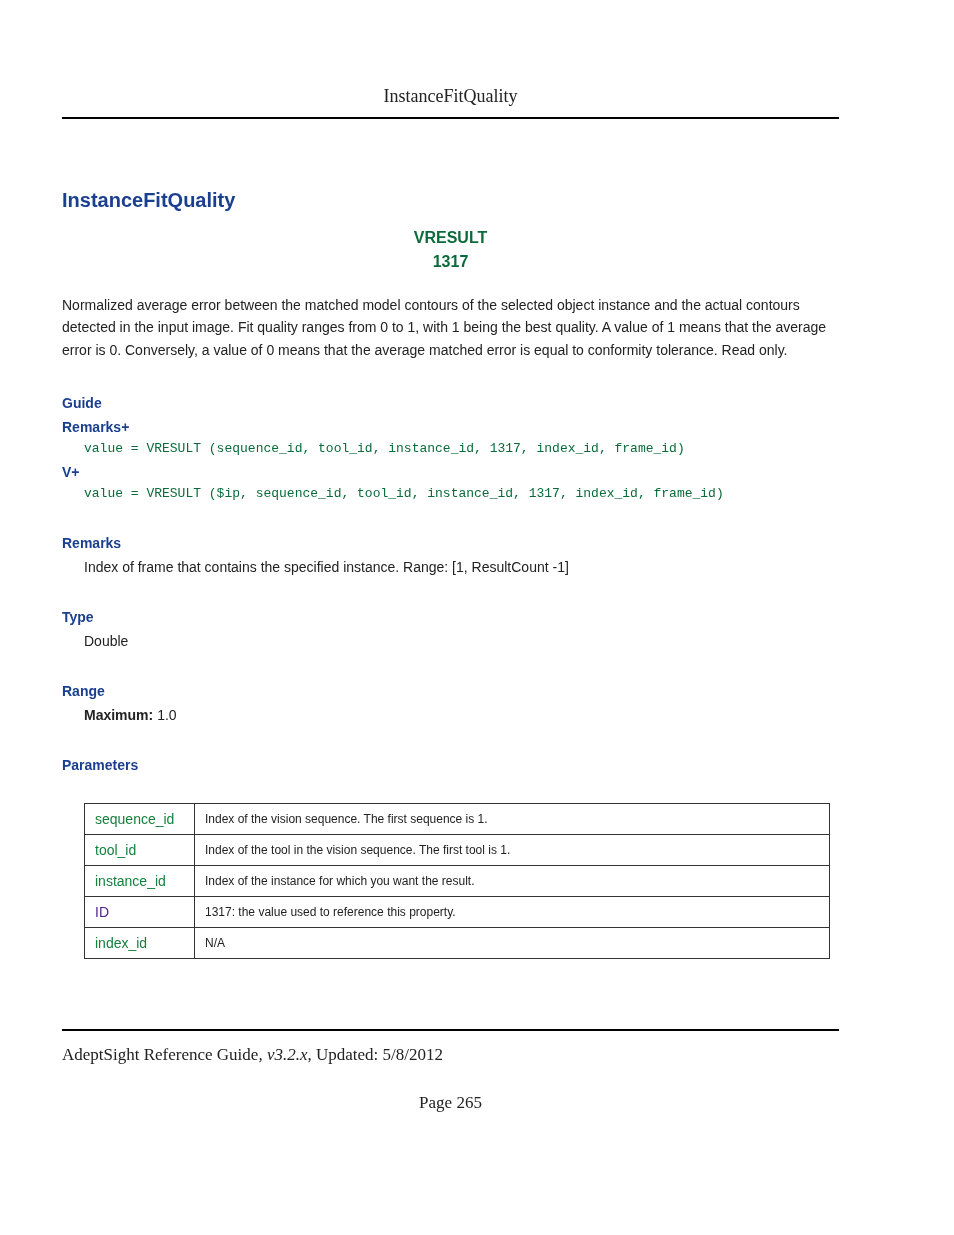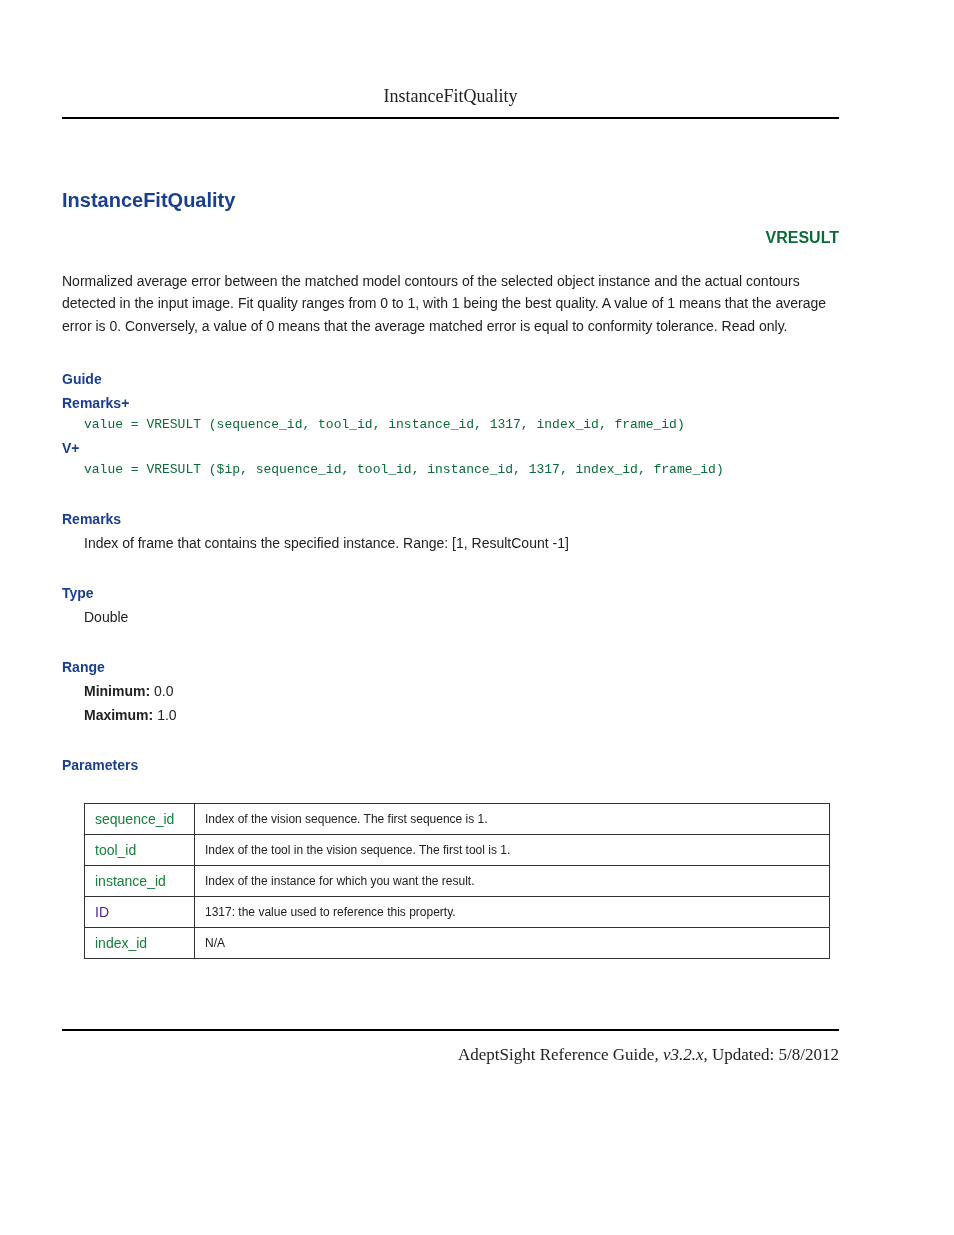--- a/index.html
+++ b/index.html
@@ -28,21 +28,21 @@
     justify-content: space-between;
     align-items: flex-start;
     margin-bottom: 8px;
   }
   .title {
     color: #1a3f8f;
     font-weight: bold;
     font-size: 20px;
   }
   .vresult-block {
-    text-align: right;
+    text-align: center;
     color: #0a6b3a;
     font-weight: bold;
     font-size: 16px;
     line-height: 1.5;
     margin-top: 14px;
   }
   .desc {
     font-size: 14px;
     line-height: 1.6;
     margin-top: 20px;
@@ -95,21 +95,21 @@
     color: #15803d;
     width: 110px;
     font-size: 14px;
   }
   .footer-rule {
     border-top: 2px solid #000;
     margin-top: 70px;
     padding-top: 14px;
   }
   .footer-line {
-    text-align: right;
+    text-align: left;
     font-family: 'Times New Roman', serif;
     font-size: 17px;
   }
   .footer-line .it { font-style: italic; }
   .page-num {
     text-align: center;
     font-family: 'Times New Roman', serif;
     font-size: 17px;
     margin-top: 28px;
   }
@@ -119,44 +119,41 @@
 
 <div class="page">
 
   <div class="running-head">InstanceFitQuality</div>
 
   <div class="title-row">
     <div class="title">InstanceFitQuality</div>
   </div>
   <div class="vresult-block">
     <div>VRESULT</div>
+    <div>1317</div>
   </div>
 
   <div class="desc">Normalized average error between the matched model contours of the selected object instance and the actual contours detected in the input image. Fit quality ranges from 0 to 1, with 1 being the best quality. A value of 1 means that the average error is 0. Conversely, a value of 0 means that the average matched error is equal to conformity tolerance. Read only.</div>
 
   <div class="section-h">Guide</div>
   <div class="sub-h">Remarks+</div>
   <div class="code-line">value = VRESULT (sequence_id, tool_id, instance_id, 1317, index_id, frame_id)</div>
   <div class="sub-h">V+</div>
   <div class="code-line">value = VRESULT ($ip, sequence_id, tool_id, instance_id, 1317, index_id, frame_id)</div>
 
   <div class="section-gap"></div>
   <div class="section-h">Remarks</div>
   <div class="indent-text">Index of frame that contains the specified instance. Range: [1, ResultCount -1]</div>
 
   <div class="section-gap"></div>
   <div class="section-h">Type</div>
   <div class="indent-text">Double</div>
 
   <div class="section-gap"></div>
   <div class="section-h">Range</div>
-  <div class="kv-line">
-    <span class="k">Minimum:</span>
-    <span>0.0</span>
-  </div>
   <div class="kv-line">
     <span class="k">Maximum:</span>
     <span>1.0</span>
   </div>
 
   <div class="section-gap"></div>
   <div class="section-h">Parameters</div>
 
   <table class="params">
     <tbody>
@@ -180,15 +177,16 @@
       <td class="name">index_id</td>
       <td>N/A</td>
     </tr>
   </tbody>
     </table>
 
   <div class="footer-rule">
     <div class="footer-line">
       <span>AdeptSight Reference Guide</span><span class="it">, </span><span class="it">v3.2.x</span><span>, Updated: </span><span>5/8/2012</span>
     </div>
+    <div class="page-num">Page 265</div>
   </div>
 
 </div>
 
 </body></html>

